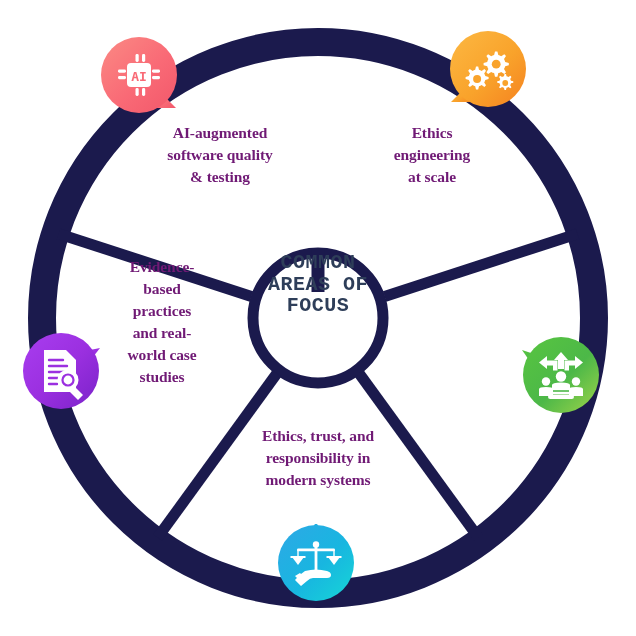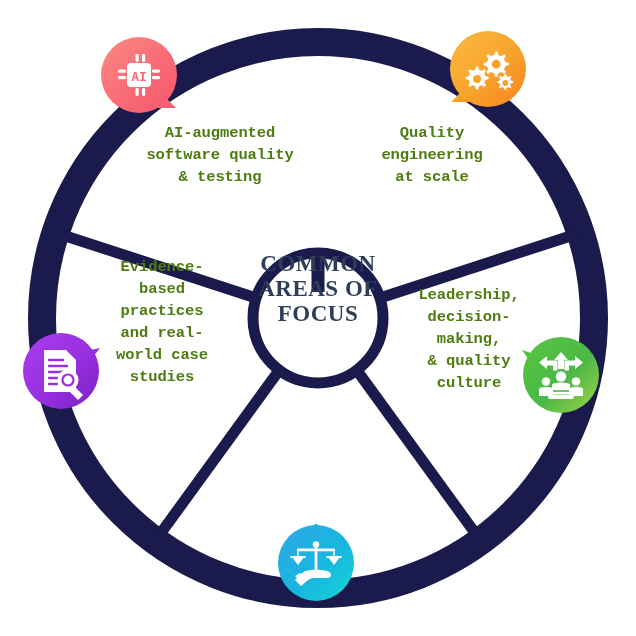--- a/index.html
+++ b/index.html
@@ -18,44 +18,44 @@
   #wheel-svg {
     position: absolute;
     left: 0;
     top: 0;
     width: 636px;
     height: 636px;
   }
   .seg-label {
     position: absolute;
     text-align: center;
-    color: #4d7c0f;
+    color: #701a75;
     font-weight: bold;
-    font-family: Liberation Mono, monospace;
+    font-family: Liberation Serif, serif;
     font-size: 15.5px;
     line-height: 1.42;
     letter-spacing: -0.1px;
     white-space: pre-line;
   }
   #label-ai       { left: 130px; top: 122px; width: 180px; }
   #label-quality  { left: 352px; top: 122px; width: 160px; }
   #label-leader   { left: 404px; top: 284px; width: 130px; }
   #label-ethics   { left: 226px; top: 425px; width: 184px; }
   #label-evidence { left: 100px; top: 256px; width: 124px; }
 
   #center-text {
     position: absolute;
     left: 238px;
     top: 252px;
     width: 160px;
     text-align: center;
     color: #2e3e59;
-    font-family: Liberation Serif, serif;
+    font-family: Liberation Mono, monospace;
     font-weight: bold;
-    font-size: 23px;
+    font-size: 20px;
     line-height: 1.08;
     letter-spacing: 0.5px;
     text-transform: uppercase;
     white-space: pre-line;
   }
 
   .badge {
     position: absolute;
     width: 78px;
     height: 78px;
@@ -136,30 +136,28 @@
 
     <g stroke="#1b1a4d" stroke-width="13" mask="url(#none)">
       <line x1="318" y1="248" x2="318" y2="292"></line>
     </g>
   </svg>
 
   <div class="seg-label" id="label-ai">AI-augmented
 software quality
 &amp; testing</div>
 
-  <div class="seg-label" id="label-quality">Quality
+  <div class="seg-label" id="label-quality">Ethics
 engineering
 at scale</div>
 
-  <div class="seg-label" id="label-leader">Leadership,
-decision-
-making,
-&amp; quality
-culture</div>
-
+
+  <div class="seg-label" id="label-ethics">Ethics, trust, and
+responsibility in
+modern systems</div>
 
   <div class="seg-label" id="label-evidence">Evidence-
 based
 practices
 and real-
 world case
 studies</div>
 
   <div id="center-text">COMMON
 AREAS OF

